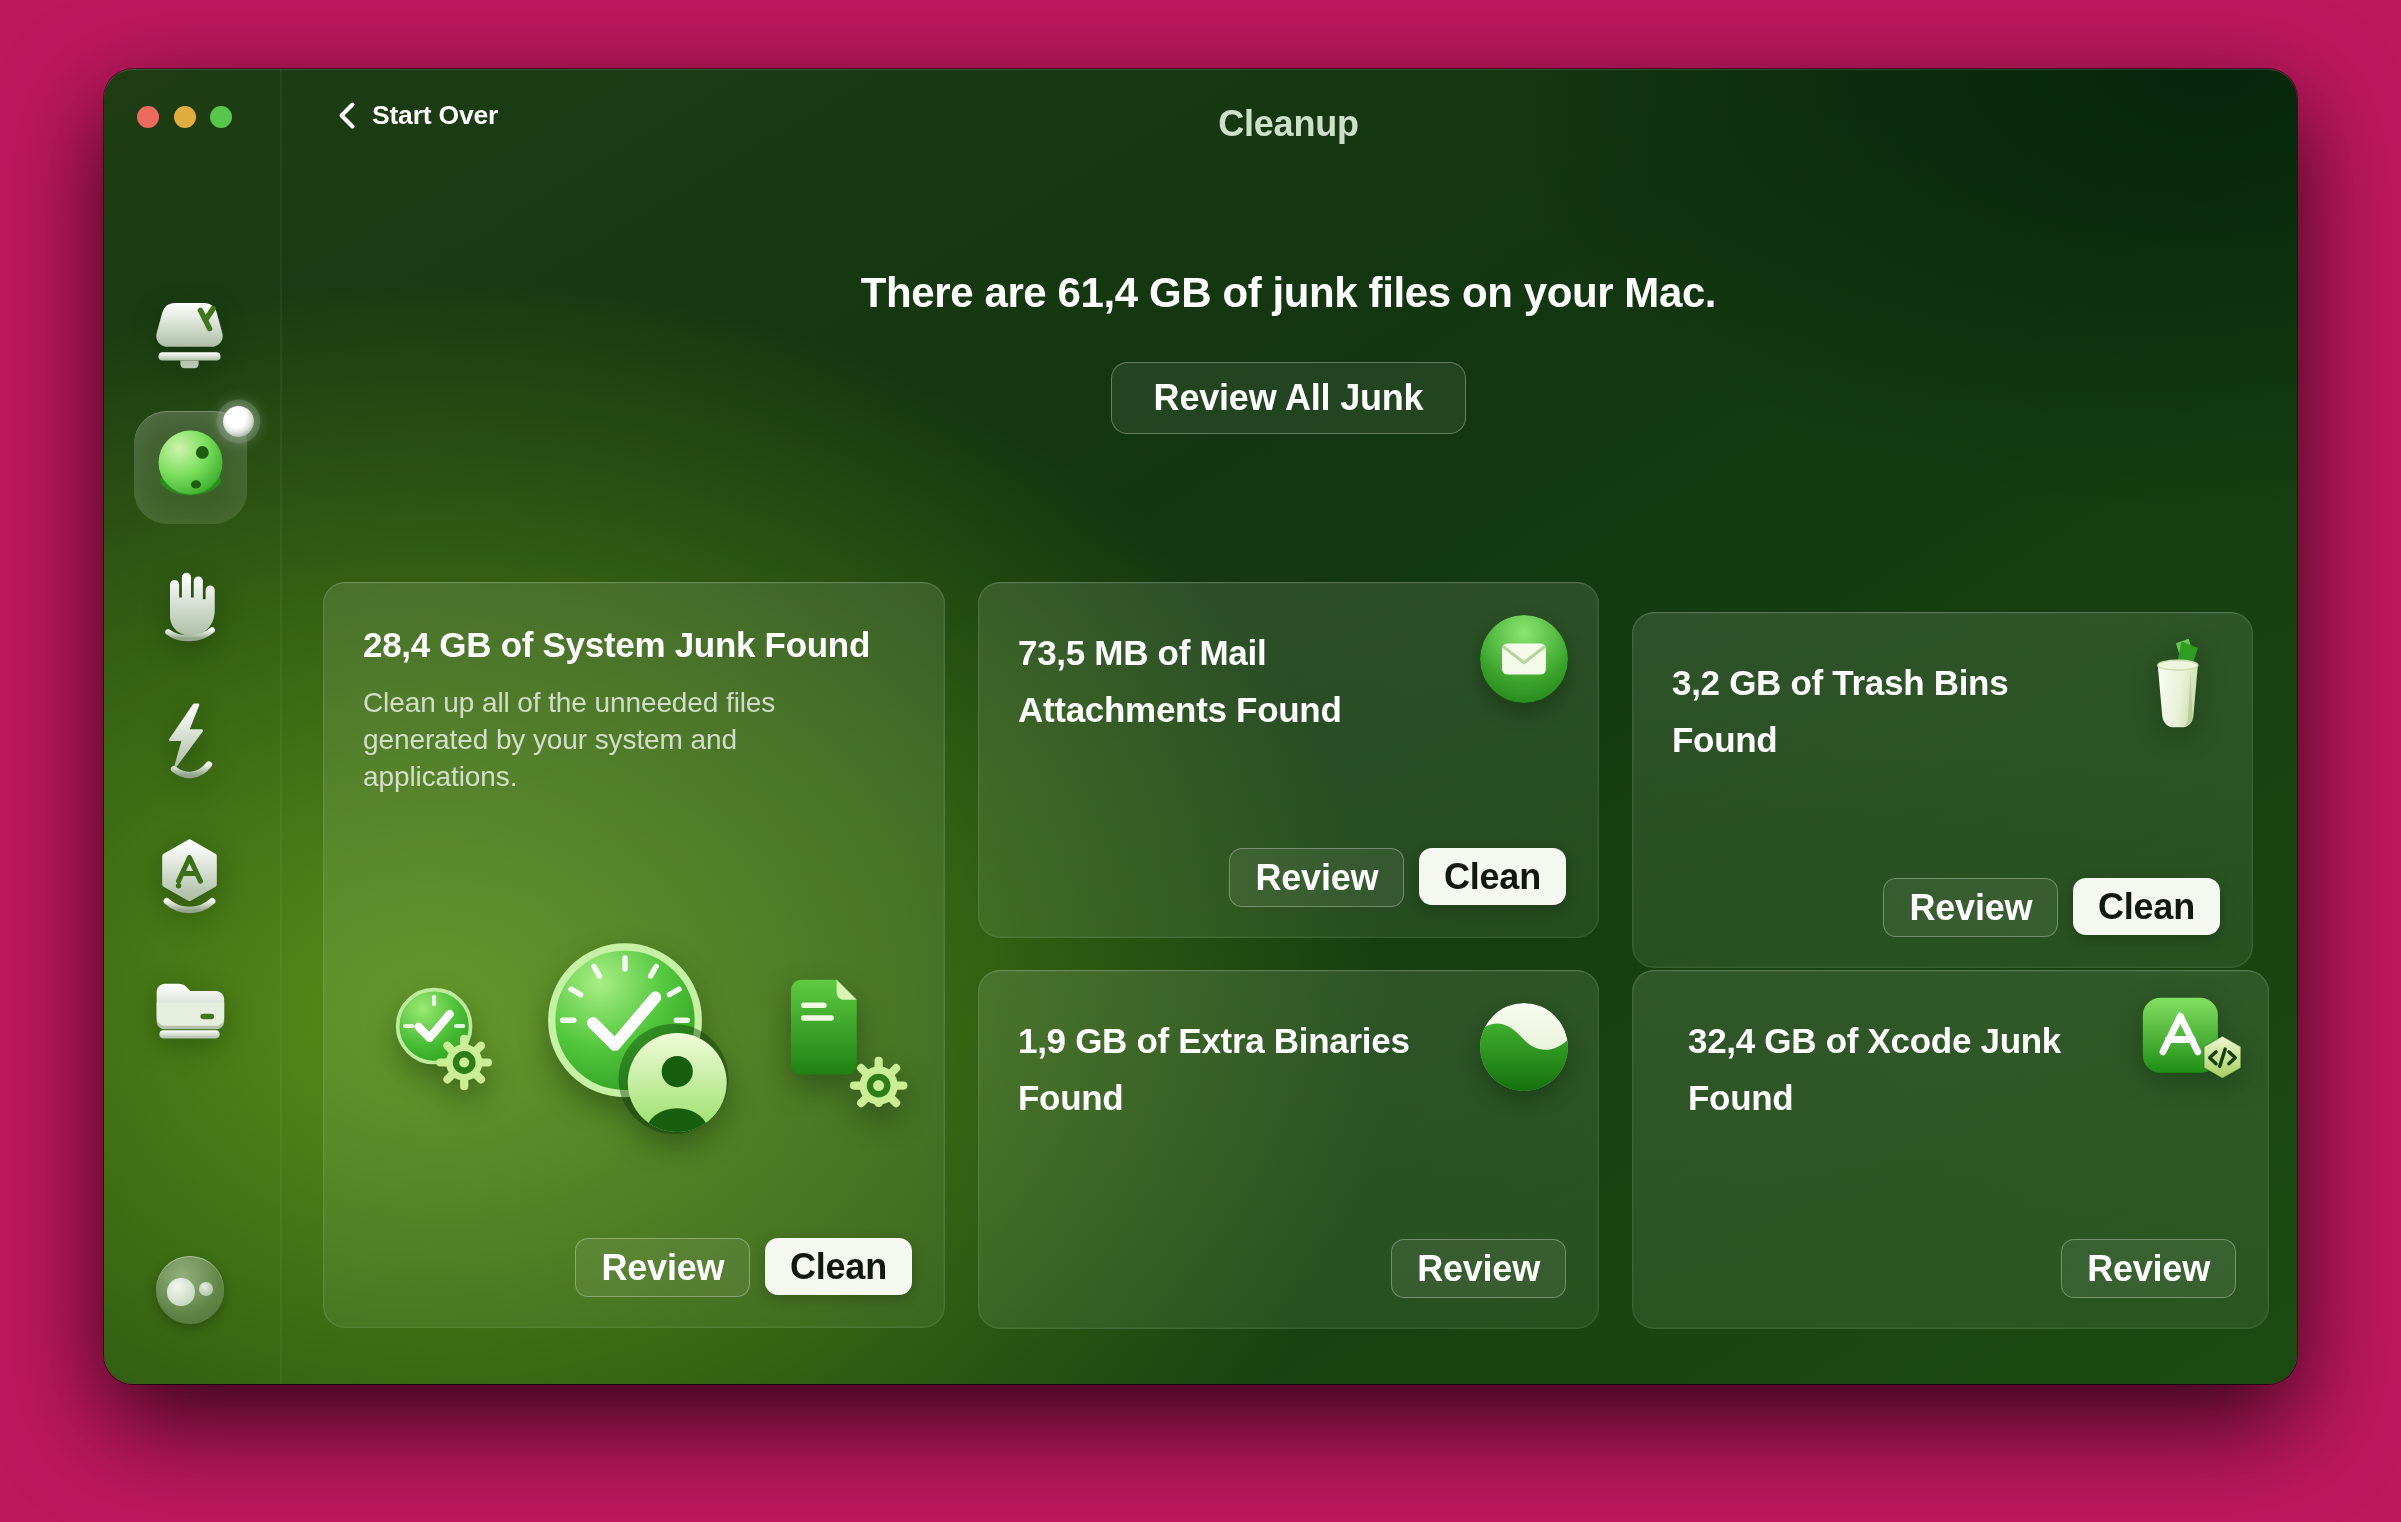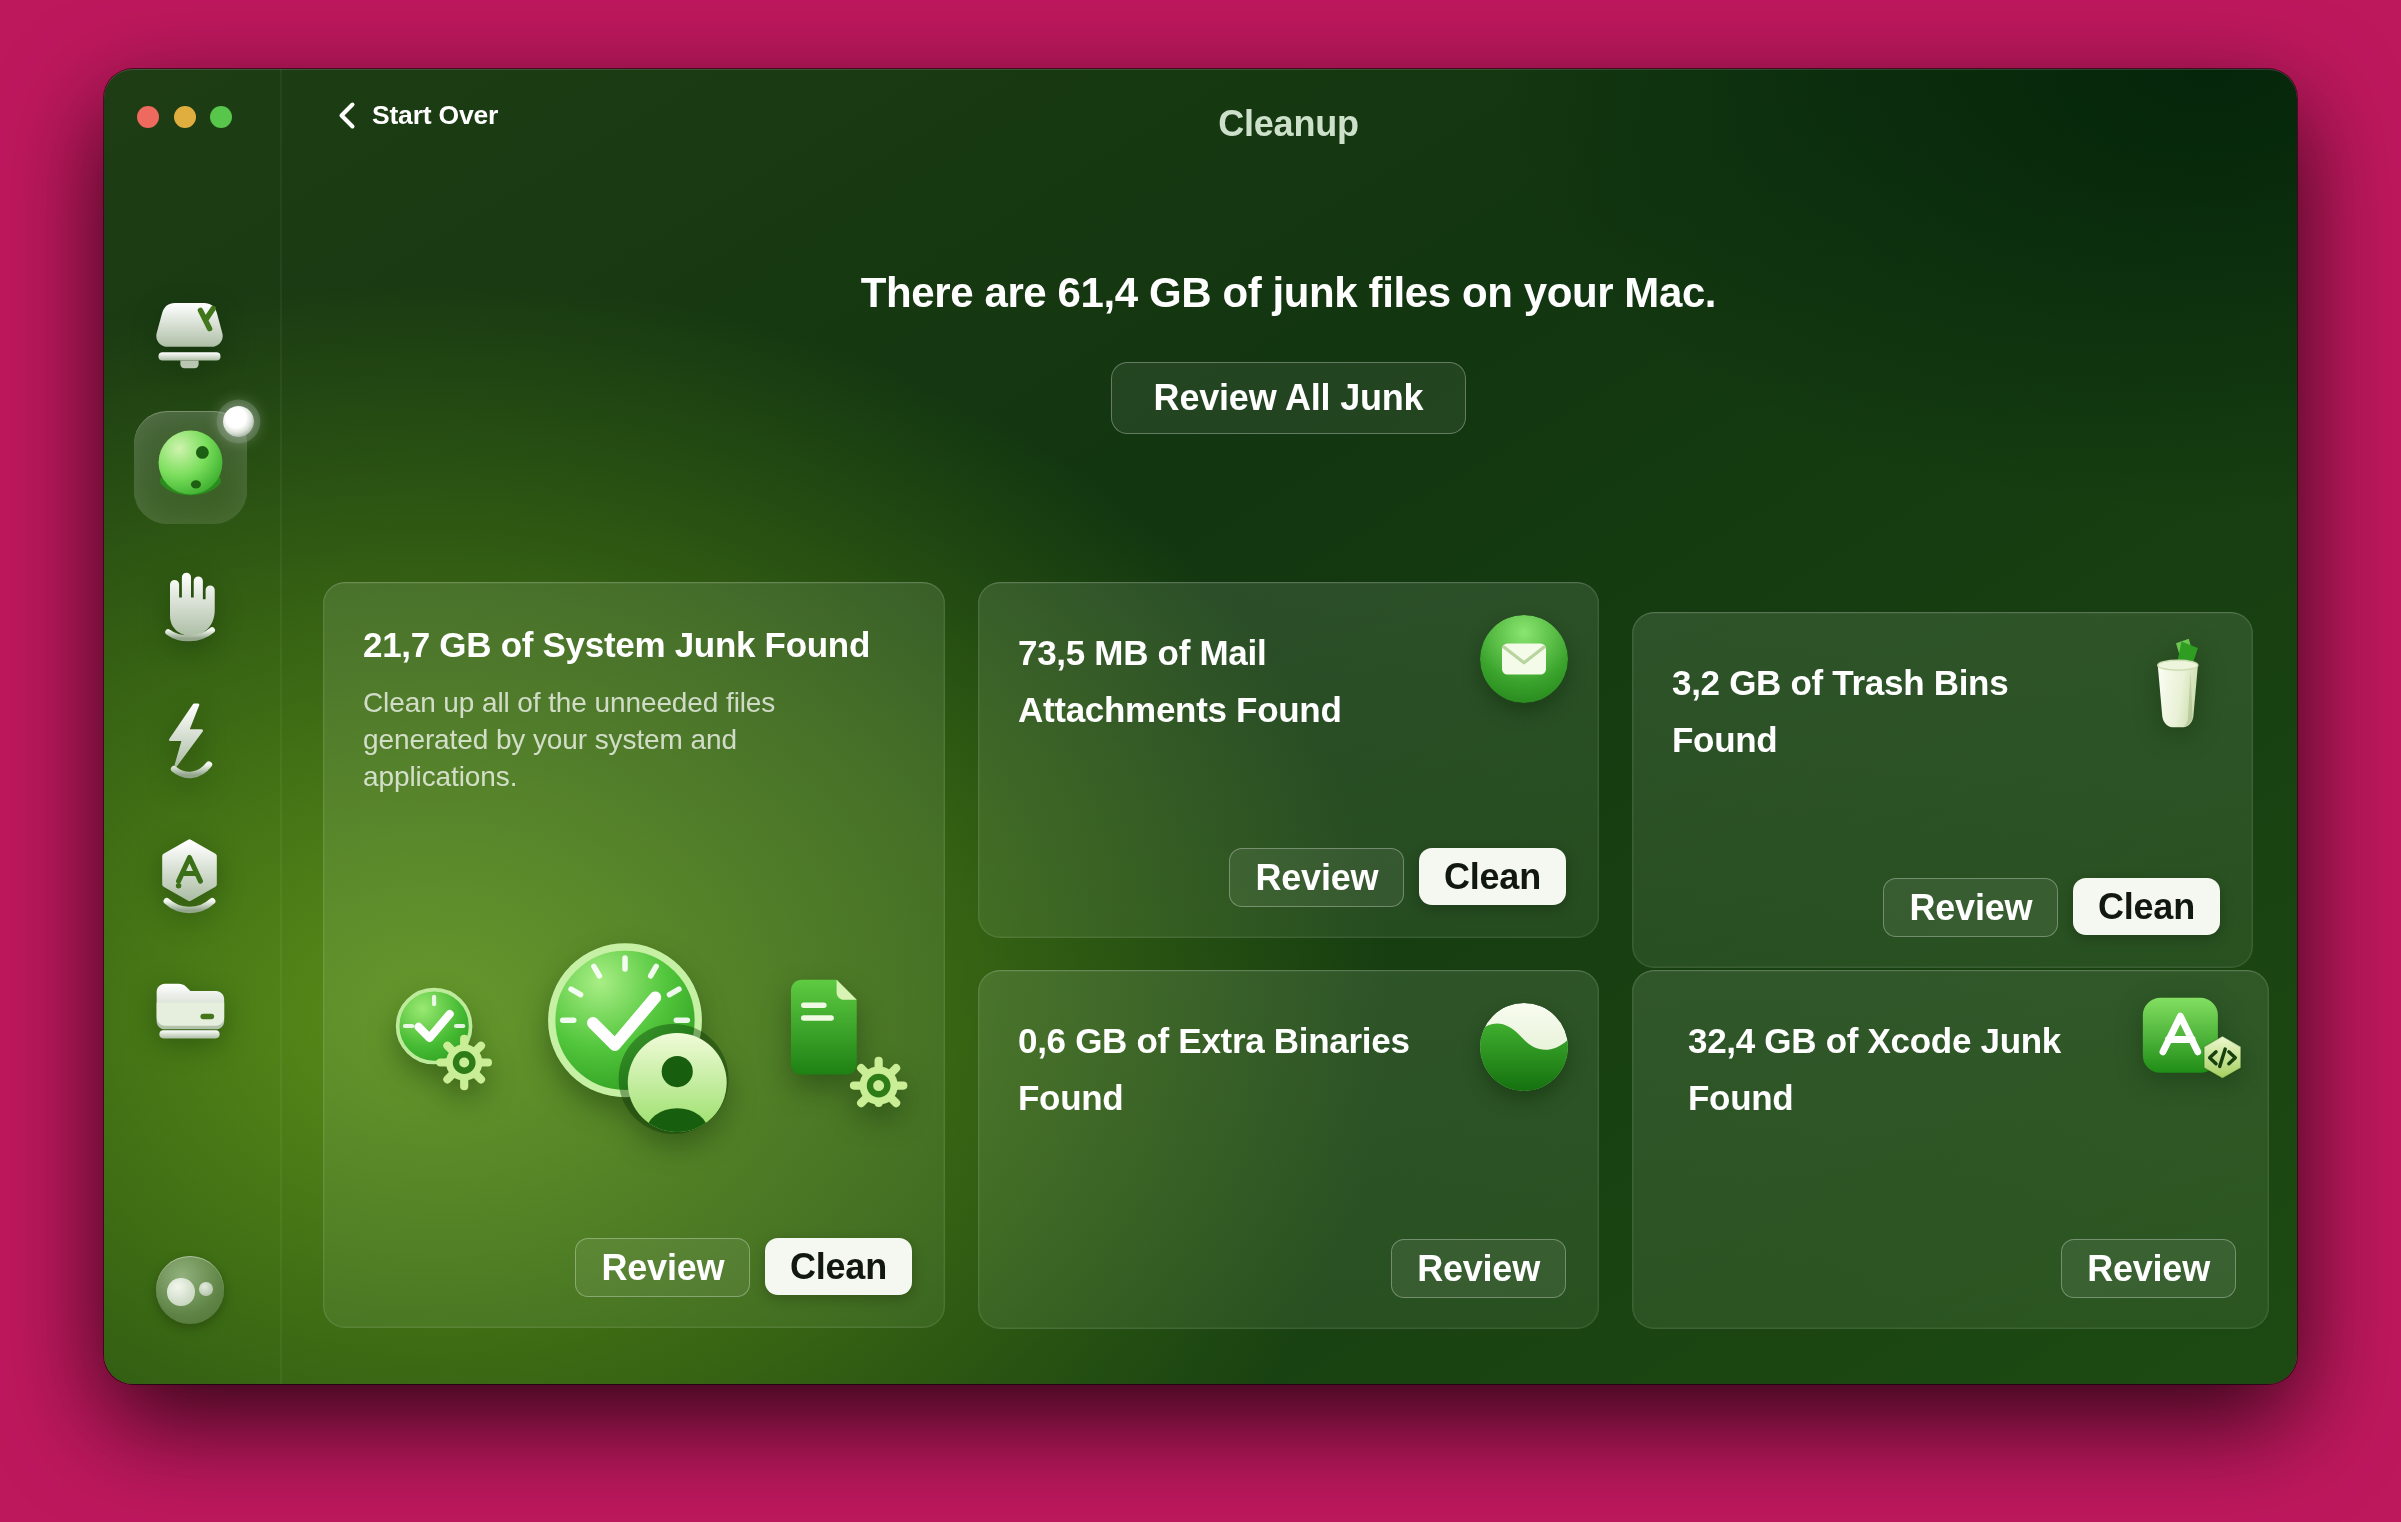--- a/index.html
+++ b/index.html
@@ -209,21 +209,21 @@
       <div class="b1"></div>
       <div class="b2"></div>
     </div>
 
     <div class="headline">There are 61,4 GB of junk files on your Mac.</div>
     <div class="review-all-wrap">
       <div class="btn btn-ghost review-all">Review All Junk</div>
     </div>
 
     <div class="card card-1">
-      <h2>21,7 GB of System Junk Found</h2>
+      <h2>28,4 GB of System Junk Found</h2>
       <p class="desc">Clean up all of the unneeded files generated by your system and applications.</p>
 
       <svg class="cluster-svg" style="left:70px;top:403px;" width="105" height="114" viewBox="0 0 115 125">
         <circle cx="45" cy="45" r="40" fill="url(#gClock)" stroke="#bdeb9b" stroke-width="4"></circle>
         <g stroke="rgba(255,255,255,0.85)" stroke-width="4.5" stroke-linecap="round">
           <path d="M45 13 v8"></path>
             <path d="M13 45 h8"></path>
             <path d="M77 45 h-8"></path>
         </g>
         <path d="M28 46 l12 12 22 -26" stroke="#fff" stroke-width="9" fill="none" stroke-linecap="round" stroke-linejoin="round"></path>
@@ -319,21 +319,21 @@
           <path d="M66 38 l-3 52 c0 4 -2 7 -5 9 c6 -1 9 -5 10 -10 z" fill="rgba(110,140,75,0.25)"></path>
         </svg>
       </div>
       <div class="btn-row">
         <div class="btn btn-ghost">Review</div>
         <div class="btn btn-solid">Clean</div>
       </div>
     </div>
 
     <div class="card card-4">
-      <h2>0,6 GB of Extra Binaries Found</h2>
+      <h2>1,9 GB of Extra Binaries Found</h2>
       <div class="corner-icon circle-mask">
         <svg width="88" height="88" viewBox="0 0 96 96">
           <circle cx="48" cy="48" r="48" fill="url(#gBinLight)"></circle>
           <path d="M0 30 C14 18 30 20 46 38 C60 54 78 56 96 40 L96 96 L0 96 Z" fill="url(#gBinGreen)"></path>
         </svg>
       </div>
       <div class="btn-row">
         <div class="btn btn-ghost">Review</div>
       </div>
     </div>

